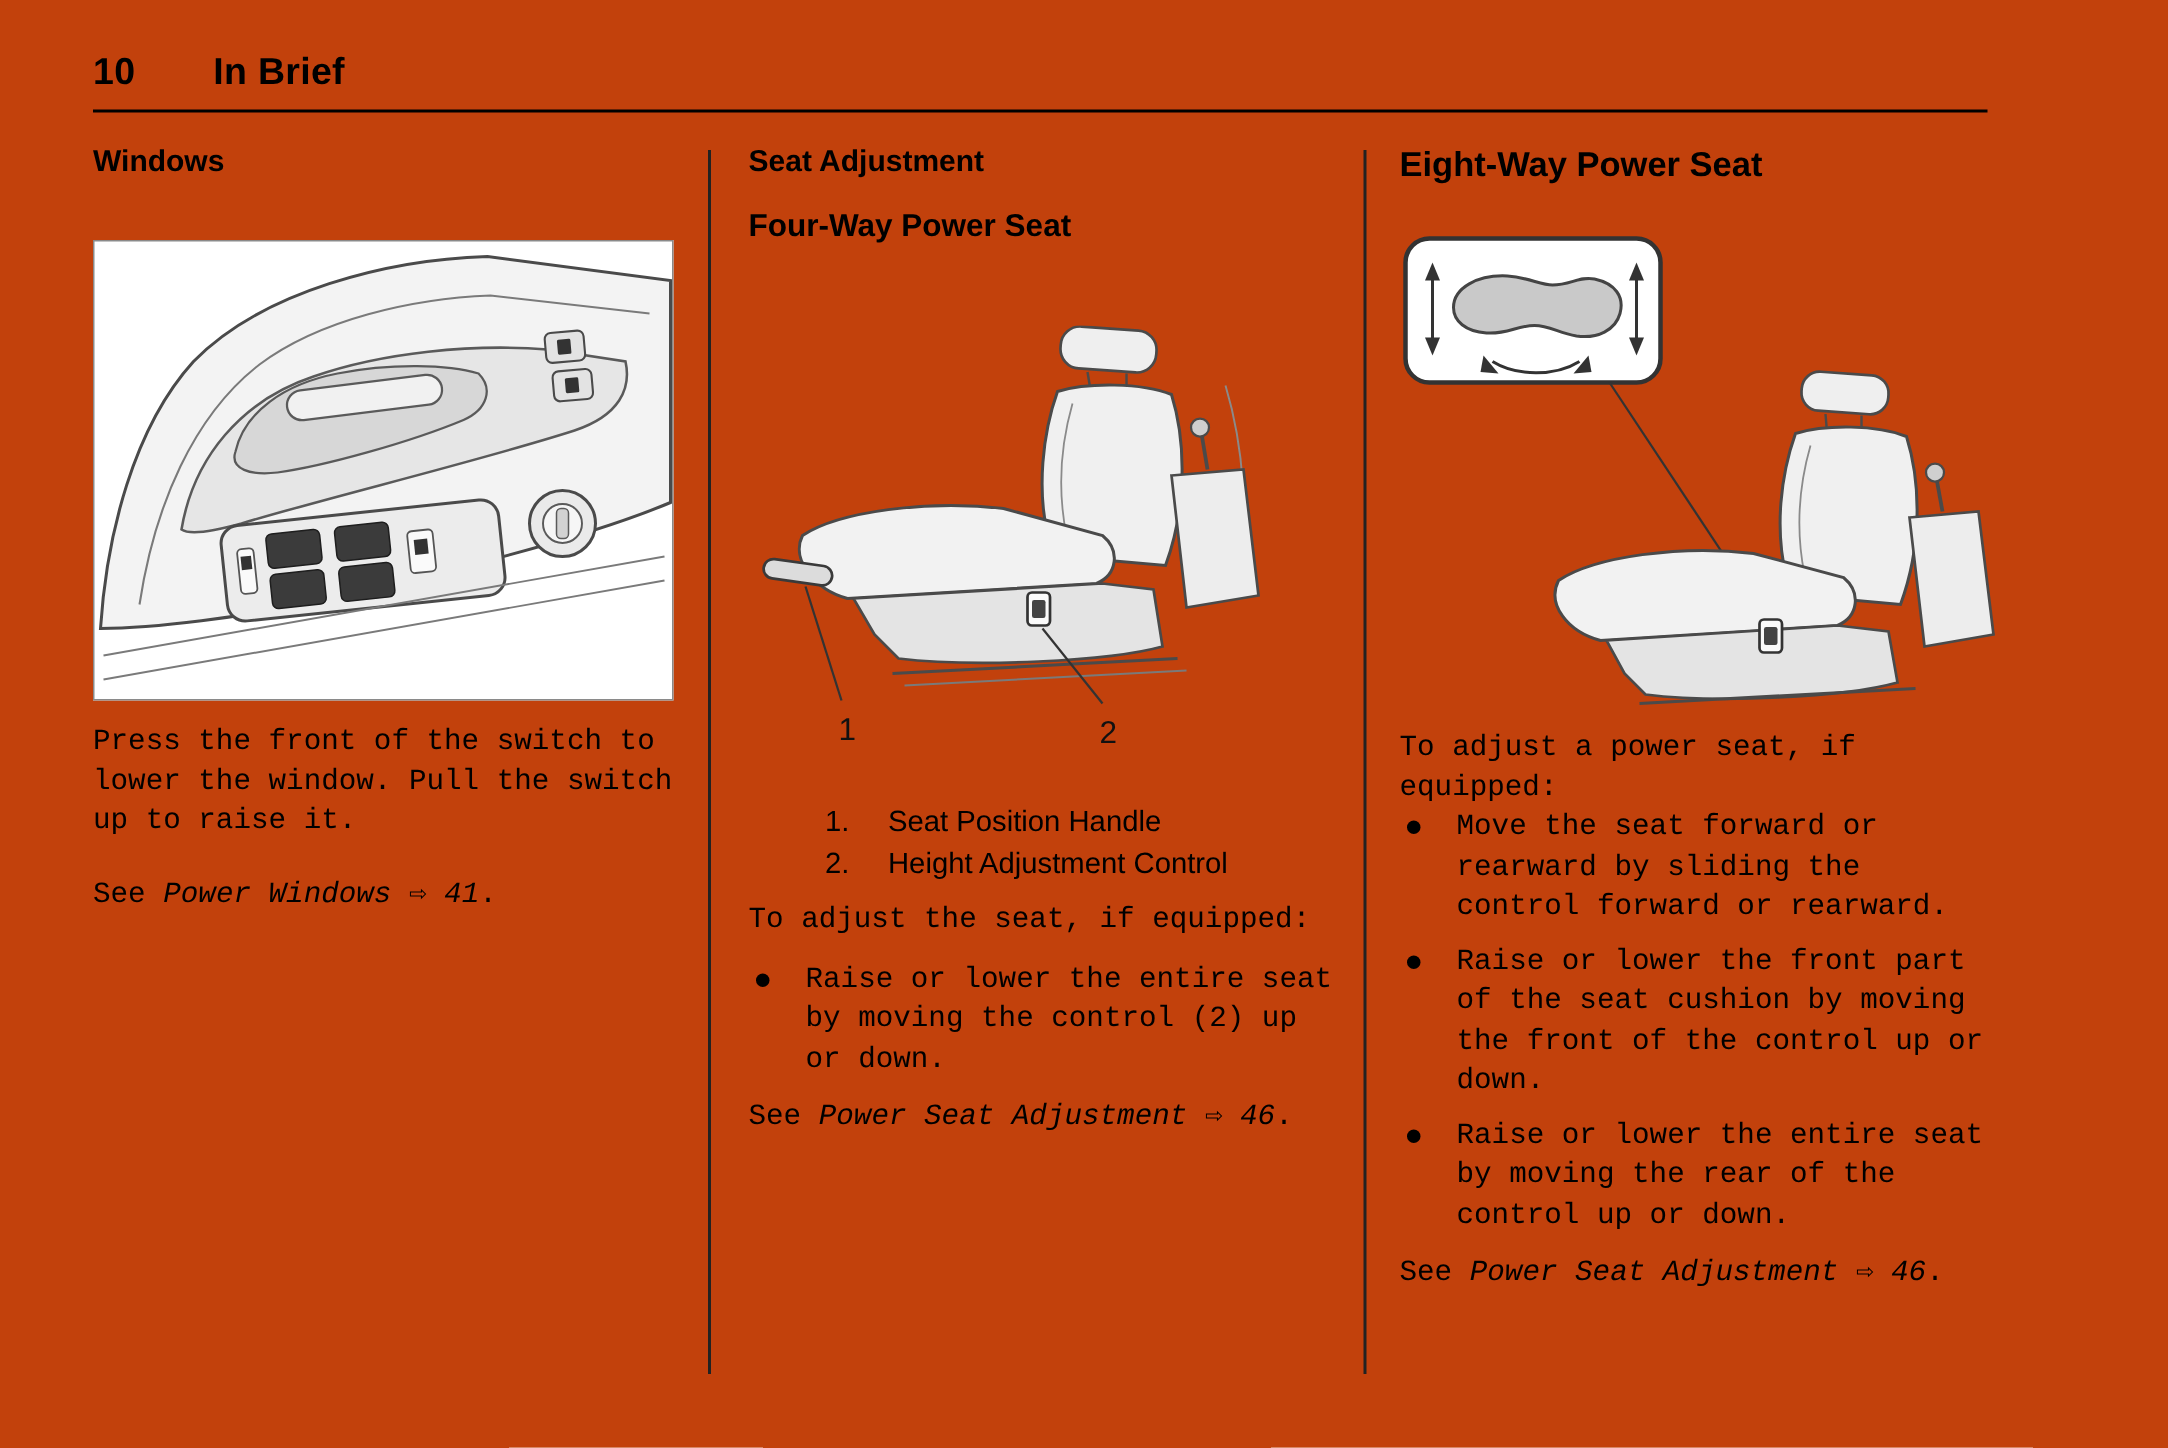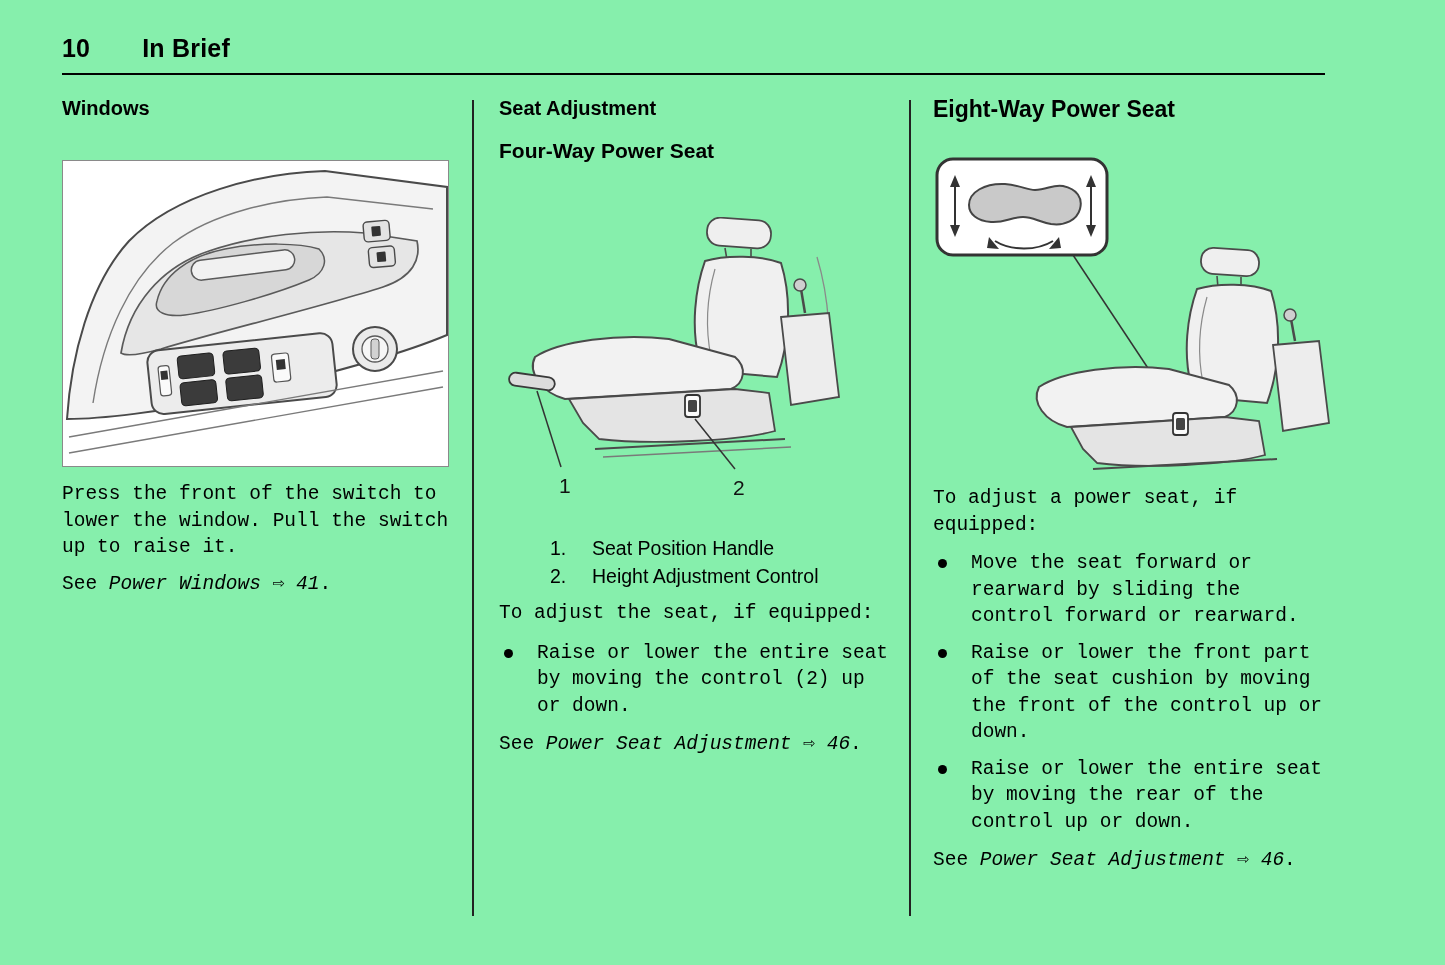--- a/index.html
+++ b/index.html
@@ -4,21 +4,21 @@
 <style>
   * { margin: 0; padding: 0; box-sizing: border-box; }
   html, body { background: #ffffff; }
   body {
     width: 1445px; height: 965px;
     position: relative;
     font-family: "Liberation Sans", "DejaVu Sans", sans-serif;
     color: #000;
     overflow: hidden;
   }
-  .page { position: absolute; inset: 0; background: #86efac; }
+  .page { position: absolute; inset: 0; background: #c2410c; }
 
   
   .page-header {
     position: absolute; left: 62px; top: 34px;
     font-size: 25px; font-weight: bold; letter-spacing: 0.2px;
   }
   .page-header .page-section { margin-left: 52px; }
   .header-rule {
     position: absolute; left: 62px; top: 73px;
     width: 1263px; height: 2px; background: #000;
@@ -46,21 +46,21 @@
 
   figure { display: block; }
   .fig-door {
     width: 387px; height: 307px; margin-top: 42px;
     border: 1px solid #8a8a8a; background: #fff;
   }
   .fig-seat4 { width: 365px; height: 285px; margin-top: 56px; }
   .fig-seat8 { width: 400px; height: 320px; margin-top: 32px; }
 
   .para { margin-top: 14px; }
-  .see-line { margin-top: 10px; }
+  .see-line { margin-top: 22px; }
 
   
   .numlist { margin-top: 32px; padding-left: 51px; }
   .numrow  { display: flex; font-size: 19.5px; line-height: 28px; }
   .numrow .n { width: 42px; flex: 0 0 auto; }
 
   .intro { margin-top: 10px; }
 
   
   .bullets { margin-top: 13px; }
@@ -228,21 +228,21 @@
         <line x1="160" y1="316" x2="344" y2="306" stroke="#4a4a4a" stroke-width="2"></line>
         <g>
           <rect x="240" y="260" width="15" height="22" rx="3" fill="#fafafa" stroke="#333" stroke-width="1.8"></rect>
           <rect x="243" y="265" width="9" height="12" rx="1.5" fill="#444"></rect>
         </g>
       </svg>
     </figure>
 
     <p class="body-text" style="margin-top:12px">To adjust a power seat, if equipped:</p>
 
-    <div class="bullets" style="margin-top:12px">
+    <div class="bullets" style="margin-top:0">
       <div class="bullet">
         <span class="dot"></span>
         <span class="btext body-text">Move the seat forward or rearward by sliding the control forward or rearward.</span>
       </div>
       <div class="bullet">
         <span class="dot"></span>
         <span class="btext body-text">Raise or lower the front part of the seat cushion by moving the front of the control up or down.</span>
       </div>
       <div class="bullet">
         <span class="dot"></span>

